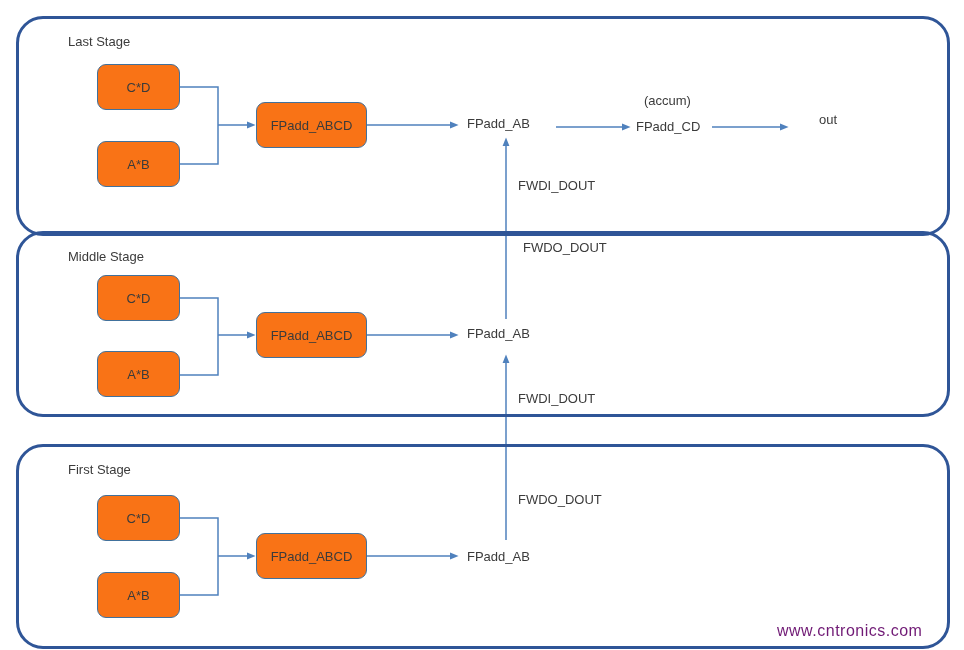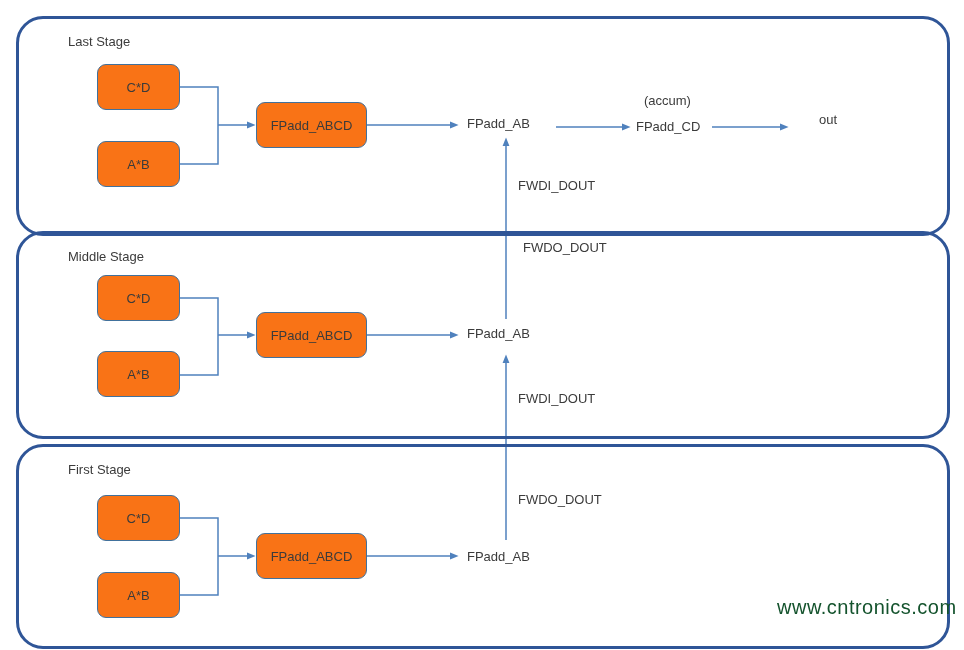--- a/index.html
+++ b/index.html
@@ -6,36 +6,36 @@
   .canvas {
     position:relative; width:964px; height:650px; background:#ffffff;
     font-family:"Liberation Sans", sans-serif; color:#3b3b3b; overflow:hidden;
   }
   .connector-layer { position:absolute; left:0; top:0; z-index:1; pointer-events:none; }
   .stage {
     position:absolute; left:16px; width:934px; box-sizing:border-box;
     border:3px solid #2f5597; border-radius:27px; background:transparent; z-index:2;
   }
   .stage-last   { top:16px;  height:220px; }
-  .stage-middle { top:231px; height:208px;text-decoration:underline; }
+  .stage-middle { top:231px; height:186px;text-decoration:underline; }
   .stage-first  { top:444px; height:205px; }
   .stage-title { position:absolute; left:49px; top:15px; font-size:13px; line-height:16px; white-space:nowrap; }
   .box {
     position:absolute; width:83px; height:46px; box-sizing:border-box;
     background:#f97316; border:1.5px solid #41719c; border-radius:9px;
     display:flex; align-items:center; justify-content:center;
     font-size:13px; z-index:3;
   }
   .adder-box { width:111px; }
   .flabel {
     position:absolute; font-size:13px; line-height:16px; white-space:nowrap; z-index:3;
   }
   .watermark {
-    position:absolute; left:777px; top:596px; z-index:4;
-    font-size:20px; letter-spacing:0.5px; color:#14532d; white-space:nowrap;
+    position:absolute; left:777px; top:622px; z-index:4;
+    font-size:16px; letter-spacing:0.5px; color:#701a75; white-space:nowrap;
   }
 </style>
 </head>
 <body>
 
 <div class="canvas">
 
   <svg class="connector-layer" width="964" height="650" viewBox="0 0 964 650">
     <defs>
       <marker id="ah" markerUnits="userSpaceOnUse" markerWidth="9" markerHeight="8" viewBox="0 0 10 8" refX="0.5" refY="4" orient="auto">

